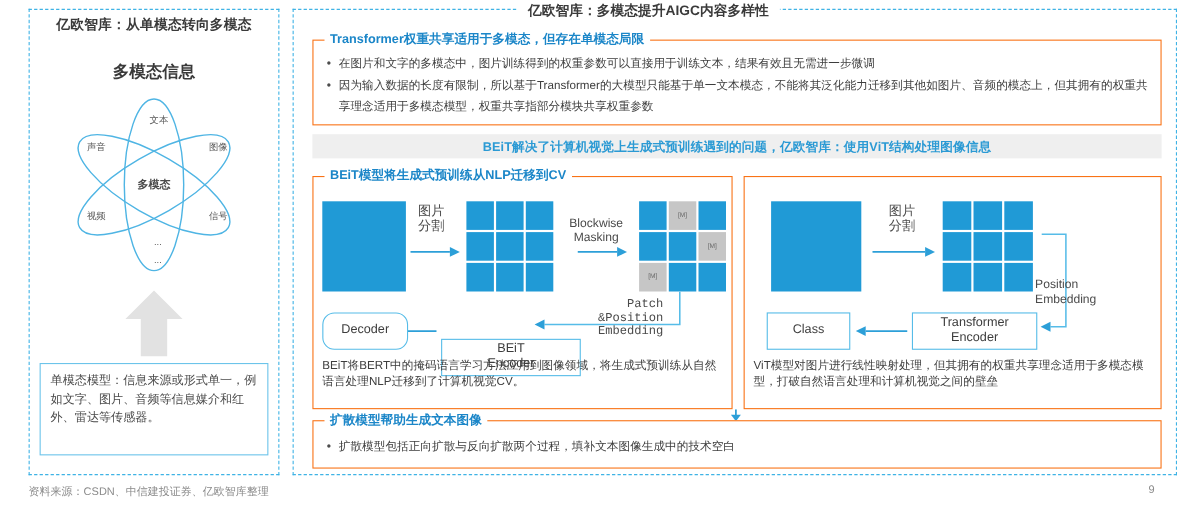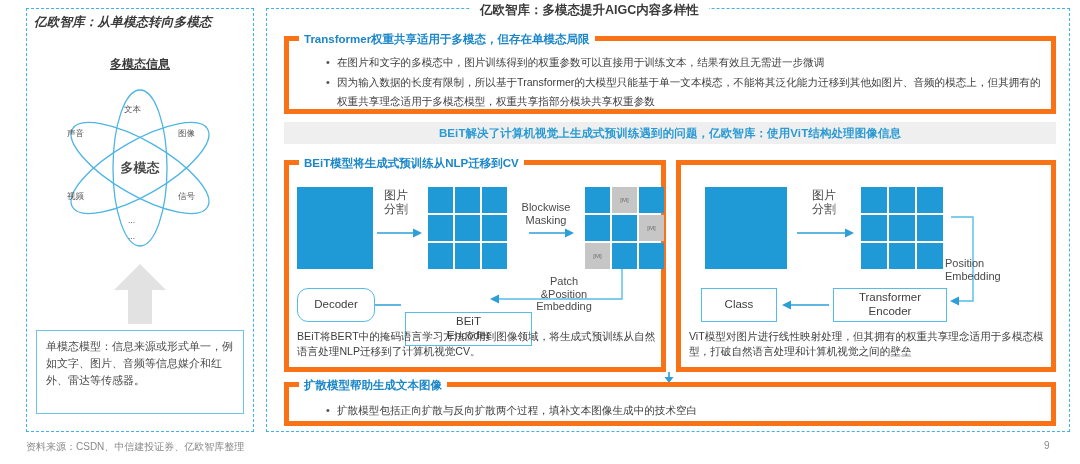--- a/index.html
+++ b/index.html
@@ -12,36 +12,36 @@
   #page { position: relative; width: 1080px; height: 464px; background: #fff; }
 
   
   .left-panel {
     position: absolute; left: 26px; top: 8px; width: 228px; height: 424px;
     border: 1.5px dashed #3FB3E5;
   }
   .left-title {
     position: absolute; left: 34px; top: 14px; width: 212px;
     font-size: 12.5px; font-weight: bold; color: #3a3a3a;
-    text-align: left; letter-spacing: .2px; font-style: italic;
+    text-align: center; letter-spacing: .2px;
   }
   .left-title-mask {
     position: absolute; left: 32px; top: 10px; width: 216px; height: 22px;
     background: #fff;
   }
   .left-sub {
     position: absolute; left: 34px; top: 56px; width: 212px;
-    text-align: center; font-size: 12px; font-weight: bold; color: #3a3a3a; text-decoration: underline;
+    text-align: center; font-size: 15px; font-weight: bold; color: #3a3a3a;
   }
   .atom-wrap { position: absolute; left: 40px; top: 78px; width: 200px; height: 180px; }
   .atom-label {
-    position: absolute; font-size: 8.5px; color: #5a5a5a; white-space: nowrap;
+    position: absolute; font-size: 8.5px; color: #5a5a5a; white-space: nowrap; padding-left: 12px;
   }
   .atom-center {
-    position: absolute; font-size: 13px; font-weight: bold; color: #4a4a4a;
+    position: absolute; font-size: 10px; font-weight: bold; color: #4a4a4a;
     left: 50%; top: 50%; transform: translate(-50%,-50%);
   }
   .up-arrow {
     position: absolute; left: 108px; top: 262px; width: 64px; height: 62px;
   }
   .left-box {
     position: absolute; left: 36px; top: 330px; width: 208px; height: 84px;
     border: 1px solid #6CC4EA; background: #fff;
     padding: 7px 9px; font-size: 11px; line-height: 1.55; color: #4a4a4a;
   }
@@ -51,21 +51,21 @@
     position: absolute; left: 266px; top: 8px; width: 804px; height: 424px;
     border: 1.5px dashed #3FB3E5;
   }
   .right-title {
     position: absolute; left: 470px; top: 2px; background: #fff;
     padding: 0 10px; font-size: 12.5px; font-weight: bold; color: #3a3a3a;
     white-space: nowrap;
   }
 
   
-  .tbox { position: absolute; border: 5px solid #f97316; background: #fff; padding-left: 25px; }
+  .tbox { position: absolute; border: 1px solid #f97316; background: #fff; }
   .tbox-title {
     position: absolute; top: -9px; left: 10px; background: #fff; padding: 0 5px;
     font-size: 11.5px; font-weight: bold; color: #1B86C8; white-space: nowrap;
   }
 
   .sec1 { left: 284px; top: 36px; width: 772px; height: 78px; }
   .bullets { padding: 12px 10px 0 10px; font-size: 10.6px; color: #3d3d3d; line-height: 1.85; }
   .bullets li { list-style: none; position: relative; padding-left: 13px; }
   .bullets li::before {
     content: "\2022"; position: absolute; left: 2px; top: -1px; color: #4d4d4d; font-size: 11px;
@@ -198,21 +198,21 @@
       <div class="cellm" style="left:350px; top:50px; width:25px; height:26px;">[M]</div>
       <div class="cellm" style="left:296px; top:78px; width:25px; height:26px;">[M]</div>
       <div class="blue" style="left:323px; top:78px; width:25px; height:26px;"></div>
       <div class="blue" style="left:350px; top:78px; width:25px; height:26px;"></div>
     </div>
 
     <svg style="position:absolute; left:196px; top:104px;" width="140" height="36">
       <path d="M137,0 L137,30 L14,30" fill="none" stroke="#56BCE8" stroke-width="1.4"></path>
       <polygon points="14,25.5 5,30 14,34.5" fill="#2C9FD8"></polygon>
     </svg>
-    <div class="dlabel" style="left:232px; top:110px; width:86px; text-align:center;">Patch
+    <div class="dlabel" style="left:232px; top:110px; width:86px; text-align:right;font-family:Liberation Mono, monospace;">Patch
 &amp;Position
 Embedding</div>
 
     <div class="obox" style="left:116px; top:123px; width:127px; height:34px; white-space:pre-line;margin-top:24px;">BEiT
 Encoder</div>
 
     <svg style="position:absolute; left:62px; top:134px;" width="50" height="12">
       <line x1="50" y1="6" x2="10" y2="6" stroke="#2C9FD8" stroke-width="1.6"></line>
       <polygon points="10,1.5 1,6 10,10.5" fill="#2C9FD8"></polygon>
     </svg>

